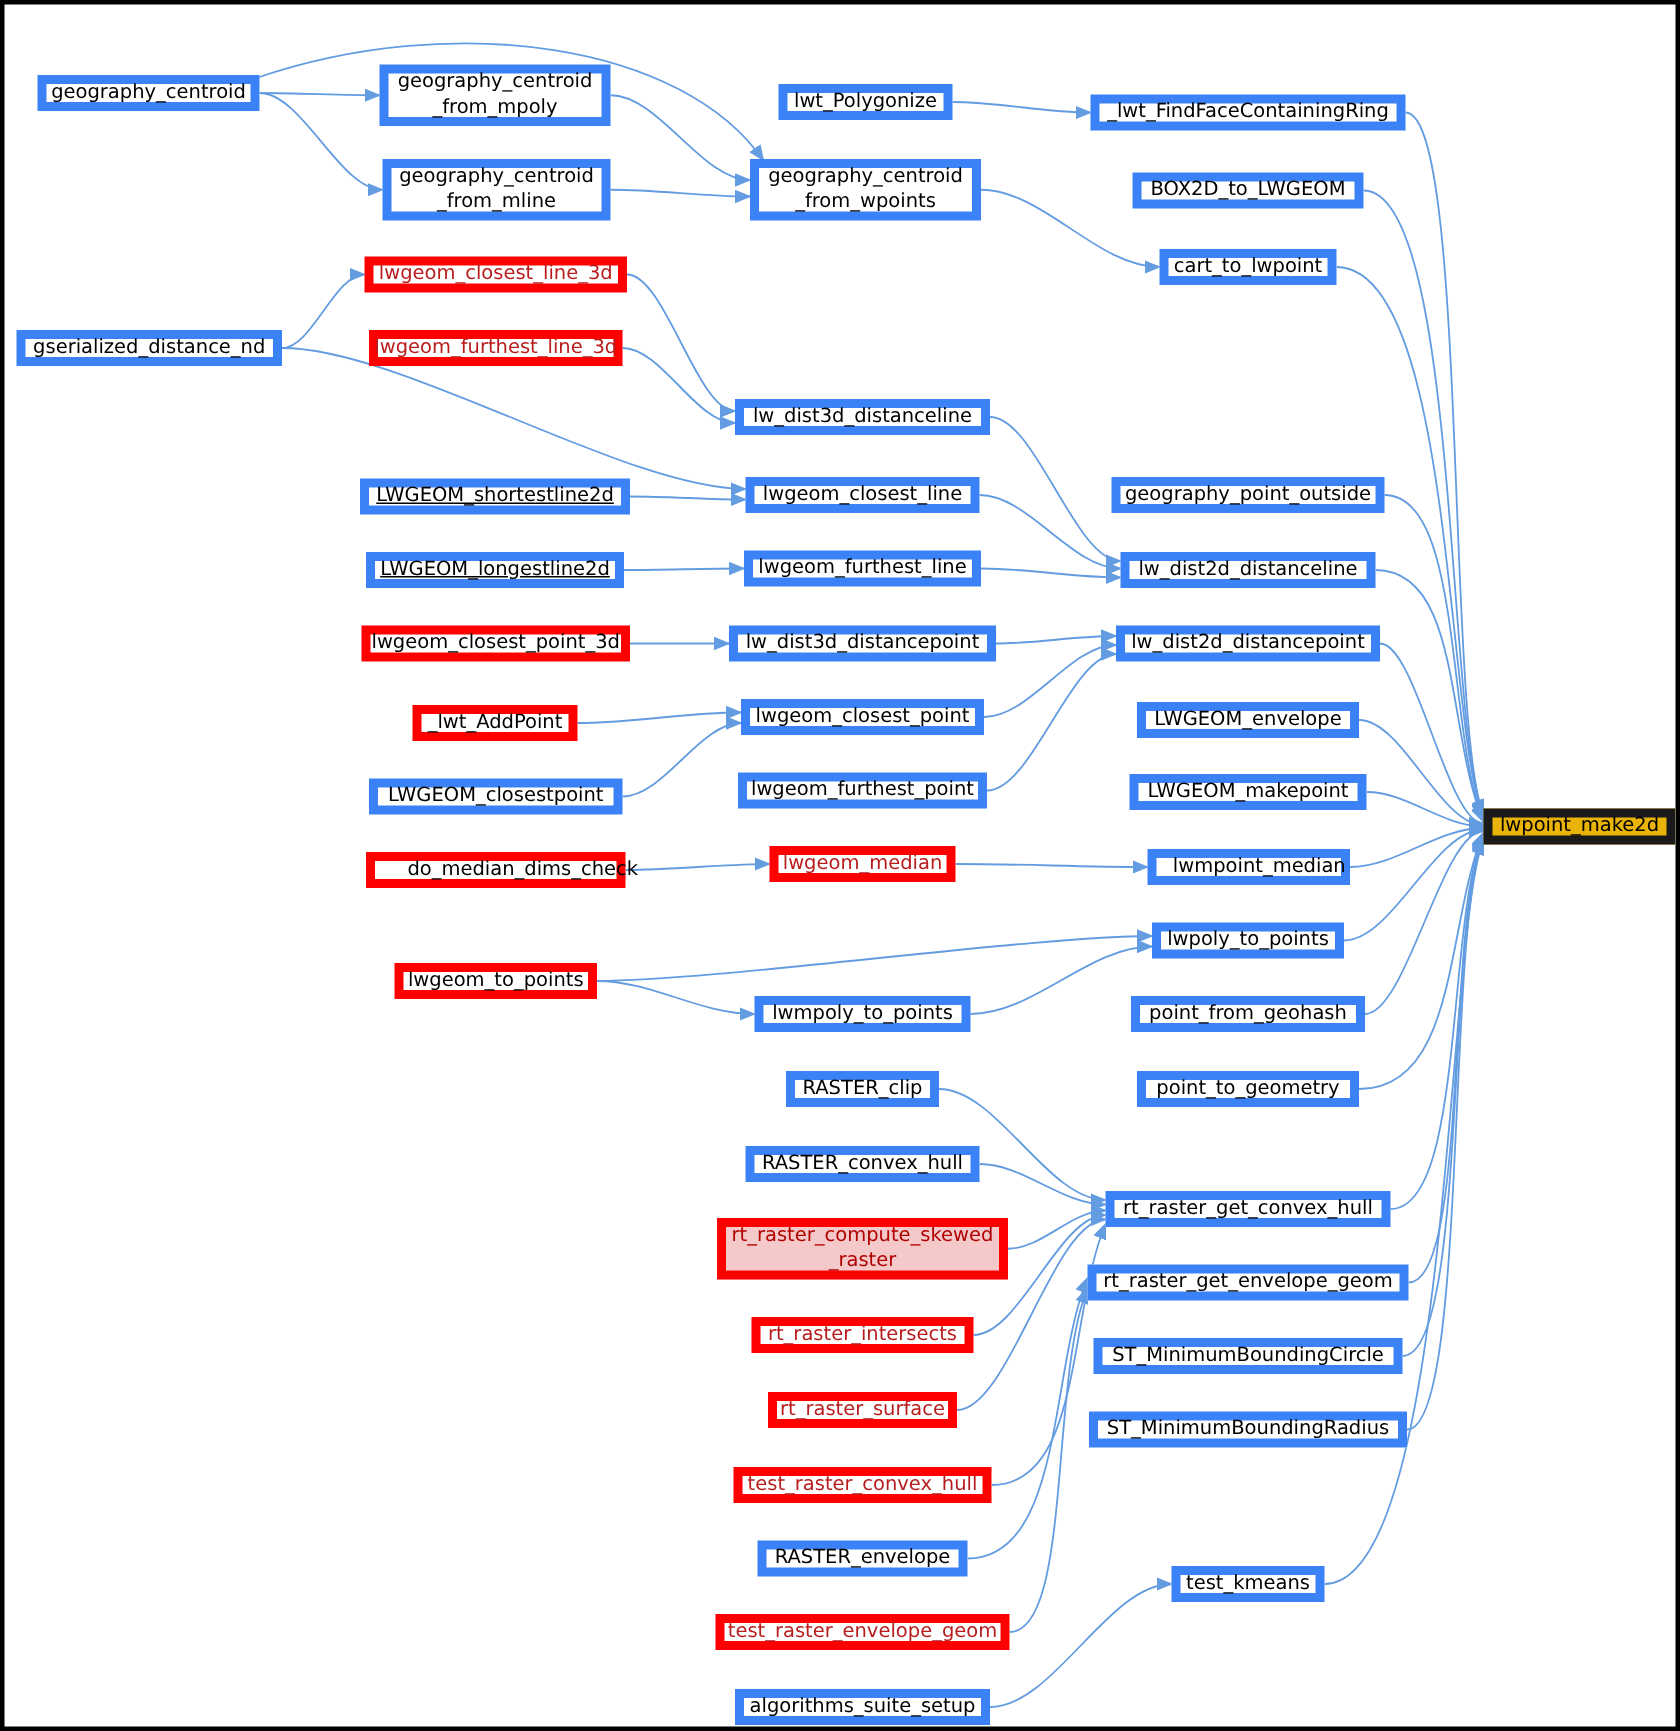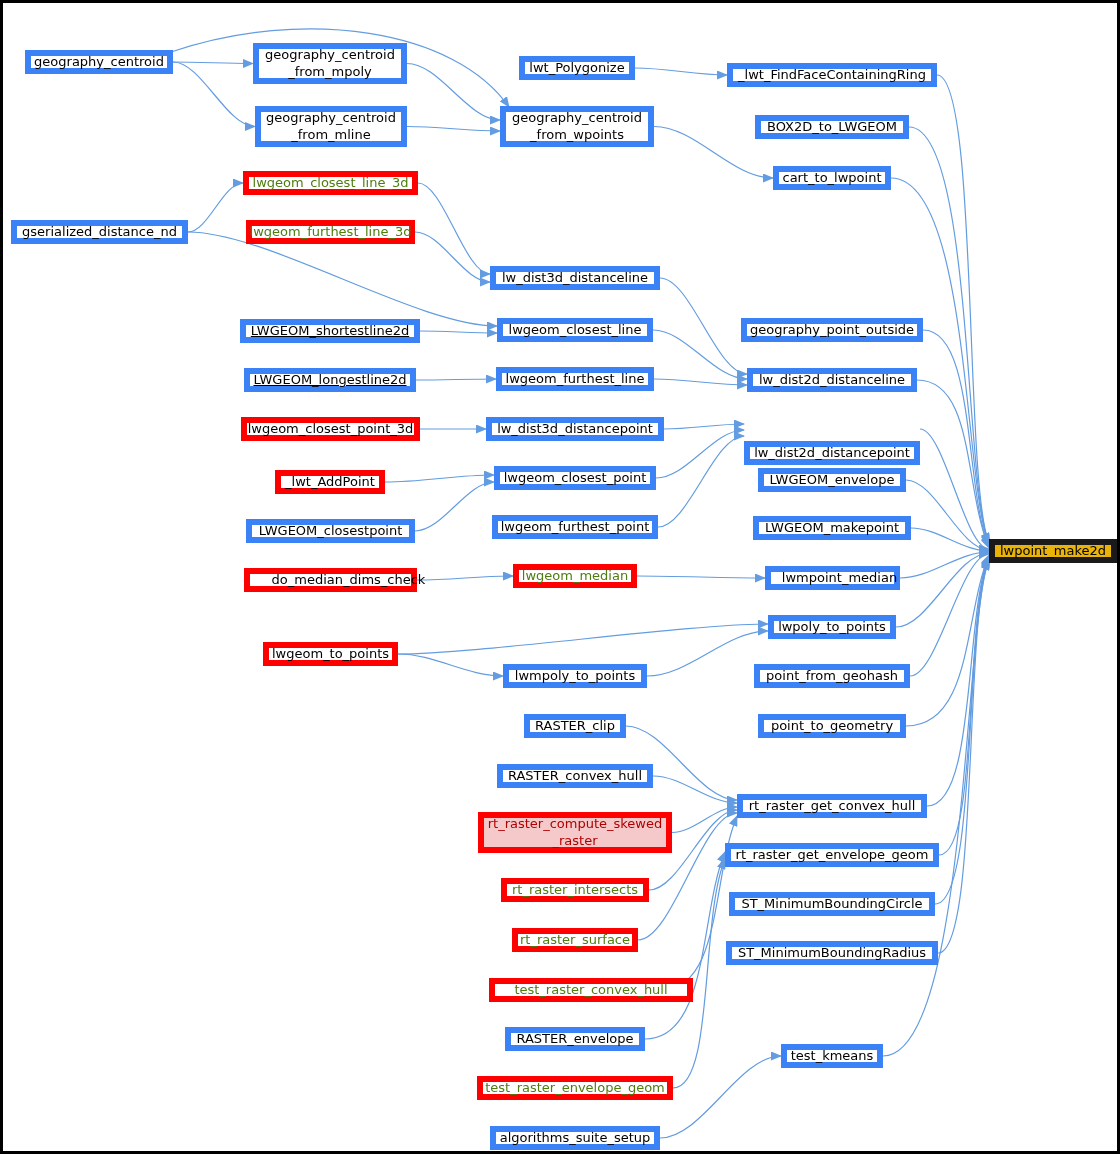--- a/index.html
+++ b/index.html
@@ -23,21 +23,21 @@
     font-size:13px;
     line-height:1.28;
     display:flex;
     align-items:center;
     justify-content:center;
     text-align:center;
     white-space:pre-line;
     padding:0 2px;
     cursor:pointer;
   }
-  .node.red     { border-color:#ff0000; color:#4d7c0f; }
+  .node.red     { border-color:#ff0000; color:#b91c1c; }
   .node.redline { border-color:#ff0000; color:#000000; }
   .node.redfill { border-color:#ff0000; color:#b00000; background:#f5c9c9; }
   .node.target  { background:#eab308; border-color:#1a1a1a; color:#000; cursor:default; }
 </style>
 </head>
 <body>
 
 <div class="stage">
     <svg width="1114" height="1148" class="edge-layer">
       <defs>
@@ -124,30 +124,30 @@
     <div class="node plain" style="left: 491px; top: 463px; width: 162px; height: 24px;">lwgeom_closest_point</div>
     <div class="node plain" style="left: 489px; top: 512px; width: 166px; height: 24px;">lwgeom_furthest_point</div>
     <div class="node red" style="left: 510px; top: 561px; width: 124px; height: 24px;">lwgeom_median</div>
     <div class="node plain" style="left: 500px; top: 661px; width: 144px; height: 24px;">lwmpoly_to_points</div>
     <div class="node plain" style="left: 521px; top: 711px; width: 102px; height: 24px;">RASTER_clip</div>
     <div class="node plain" style="left: 494px; top: 761px; width: 156px; height: 24px;">RASTER_convex_hull</div>
     <div class="node redfill" style="left: 475px; top: 809px; width: 194px; height: 41px;">rt_raster_compute_skewed
 _raster</div>
     <div class="node red" style="left: 498px; top: 875px; width: 148px; height: 24px;">rt_raster_intersects</div>
     <div class="node red" style="left: 509px; top: 925px; width: 126px; height: 24px;">rt_raster_surface</div>
-    <div class="node red" style="left: 486px; top: 975px; width: 204px; height: 24px;">test_raster_convex_hull</div>
+    <div class="node red" style="left: 486px; top: 975px; width: 172px; height: 24px;">test_raster_convex_hull</div>
     <div class="node plain" style="left: 502px; top: 1024px; width: 140px; height: 24px;">RASTER_envelope</div>
     <div class="node red" style="left: 474px; top: 1073px; width: 196px; height: 24px;">test_raster_envelope_geom</div>
     <div class="node plain" style="left: 487px; top: 1123px; width: 170px; height: 24px;">algorithms_suite_setup</div>
     <div class="node plain" style="left: 724px; top: 60px; width: 210px; height: 24px;">_lwt_FindFaceContainingRing</div>
     <div class="node plain" style="left: 752px; top: 112px; width: 154px; height: 24px;">BOX2D_to_LWGEOM</div>
     <div class="node plain" style="left: 770px; top: 163px; width: 118px; height: 24px;">cart_to_lwpoint</div>
     <div class="node plain" style="left: 738px; top: 315px; width: 182px; height: 24px;">geography_point_outside</div>
     <div class="node plain" style="left: 744px; top: 365px; width: 170px; height: 24px;">lw_dist2d_distanceline</div>
-    <div class="node plain" style="left: 741px; top: 414px; width: 176px; height: 24px; margin-top: 24px;">lw_dist2d_distancepoint</div>
+    <div class="node plain" style="left: 741px; top: 414px; width: 176px; height: 24px;">lw_dist2d_distancepoint</div>
     <div class="node plain" style="left: 755px; top: 465px; width: 148px; height: 24px;">LWGEOM_envelope</div>
     <div class="node plain" style="left: 750px; top: 513px; width: 158px; height: 24px;">LWGEOM_makepoint</div>
     <div class="node plain" style="left: 762px; top: 563px; width: 135px; height: 24px; padding-left: 16px;">lwmpoint_median</div>
     <div class="node plain" style="left: 765px; top: 612px; width: 128px; height: 24px;">lwpoly_to_points</div>
     <div class="node plain" style="left: 751px; top: 661px; width: 156px; height: 24px;">point_from_geohash</div>
     <div class="node plain" style="left: 755px; top: 711px; width: 148px; height: 24px;">point_to_geometry</div>
     <div class="node plain" style="left: 734px; top: 791px; width: 190px; height: 24px;">rt_raster_get_convex_hull</div>
     <div class="node plain" style="left: 722px; top: 840px; width: 214px; height: 24px;">rt_raster_get_envelope_geom</div>
     <div class="node plain" style="left: 726px; top: 889px; width: 206px; height: 24px;">ST_MinimumBoundingCircle</div>
     <div class="node plain" style="left: 723px; top: 938px; width: 212px; height: 24px;">ST_MinimumBoundingRadius</div>

